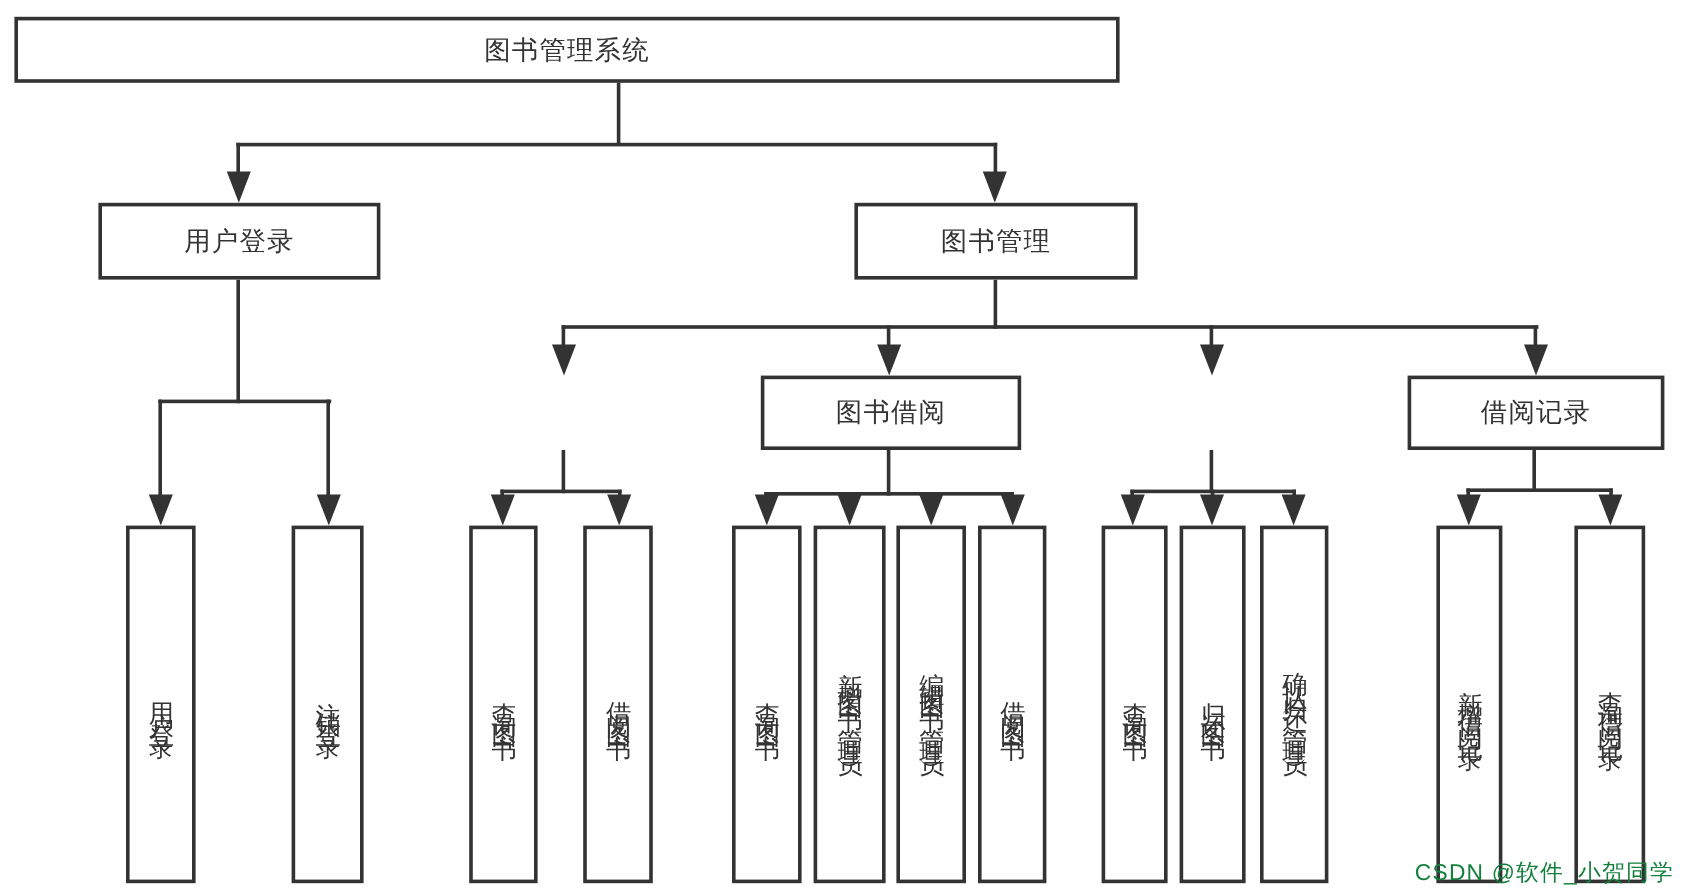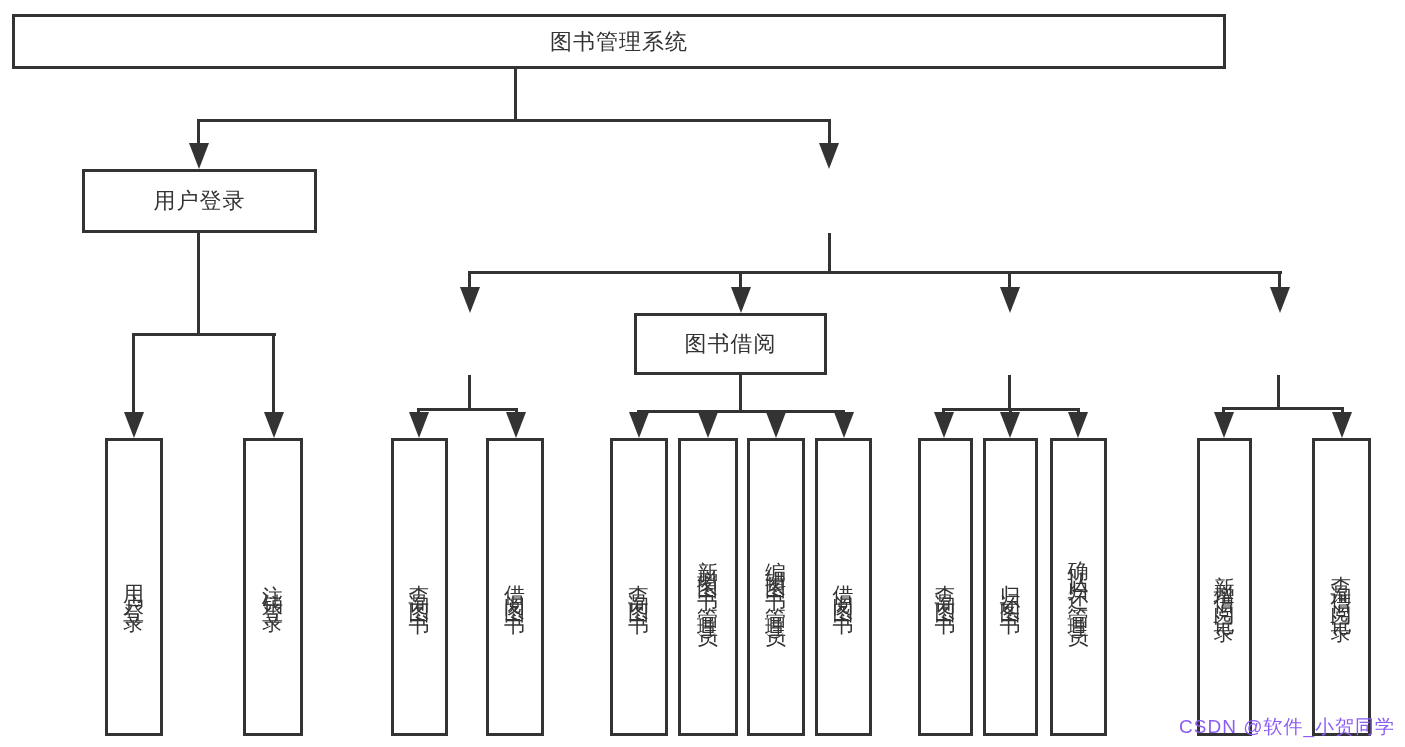--- a/index.html
+++ b/index.html
@@ -24,63 +24,69 @@
   }
   .v { position:absolute; width:3px; background:#333333; z-index:1; }
   .h { position:absolute; height:3px; background:#333333; z-index:1; }
   .ah {
     position:absolute; width:0; height:0; z-index:1;
     border-left:10px solid transparent; border-right:10px solid transparent;
     border-top:26px solid #333333;
   }
   .watermark {
     position:absolute; top:714px; right:10px; font-size:19px;
-    color:#8b5cf6; z-index:6; letter-spacing:1px; white-space:nowrap;
+    color:#15803d; z-index:6; letter-spacing:1px; white-space:nowrap;
   }
 </style>
 </head>
 <body>
 
 <div class="canvas">
 
-  <div class="node" style="left:12px;top:14px;width:1214px;height:55px;">
+  <div class="node" style="left:12px;top:14px;width:921px;height:55px;">
     <span>图书管理系统</span>
   </div>
 
   <div class="v" style="left:514px;top:68px;height:53px;"></div>
   <div class="h" style="left:197px;top:119px;width:634px;"></div>
   <div class="v" style="left:197px;top:119px;height:28px;"></div>
   <div class="ah" style="left:189px;top:143px;"></div>
   <div class="v" style="left:828px;top:119px;height:28px;"></div>
   <div class="ah" style="left:819px;top:143px;"></div>
 
   <div class="node" style="left:82px;top:169px;width:235px;height:64px;">
     <span>用户登录</span>
+  </div>
+  <div class="node" style="left:712px;top:169px;width:236px;height:64px;">
+    <span>图书管理</span>
   </div>
 
   <div class="v" style="left:197px;top:233px;height:103px;"></div>
   <div class="h" style="left:132px;top:333px;width:144px;"></div>
   <div class="v" style="left:132px;top:333px;height:82px;"></div>
   <div class="ah" style="left:124px;top:412px;"></div>
   <div class="v" style="left:272px;top:333px;height:82px;"></div>
   <div class="ah" style="left:264px;top:412px;"></div>
 
   <div class="v" style="left:828px;top:233px;height:41px;"></div>
   <div class="h" style="left:468px;top:271px;width:814px;"></div>
   <div class="v" style="left:468px;top:271px;height:20px;"></div>
   <div class="ah" style="left:460px;top:287px;"></div>
   <div class="v" style="left:739px;top:271px;height:20px;"></div>
   <div class="ah" style="left:731px;top:287px;"></div>
   <div class="v" style="left:1008px;top:271px;height:20px;"></div>
   <div class="ah" style="left:1000px;top:287px;"></div>
   <div class="v" style="left:1278px;top:271px;height:20px;"></div>
   <div class="ah" style="left:1270px;top:287px;"></div>
 
-  <div class="node" style="left:634px;top:313px;width:193px;height:62px;">
+  <div class="node" style="left:634px;top:313px;width:217px;height:62px;">
     <span>图书借阅</span>
+  </div>
+  <div class="node" style="left:1173px;top:313px;width:214px;height:62px;">
+    <span>借阅记录</span>
   </div>
 
   <div class="v" style="left:468px;top:375px;height:36px;"></div>
   <div class="h" style="left:417px;top:408px;width:101px;"></div>
   <div class="v" style="left:417px;top:408px;height:8px;"></div>
   <div class="ah" style="left:409px;top:412px;"></div>
   <div class="v" style="left:515px;top:408px;height:8px;"></div>
   <div class="ah" style="left:506px;top:412px;"></div>
 
   <div class="v" style="left:739px;top:375px;height:38px;"></div>

